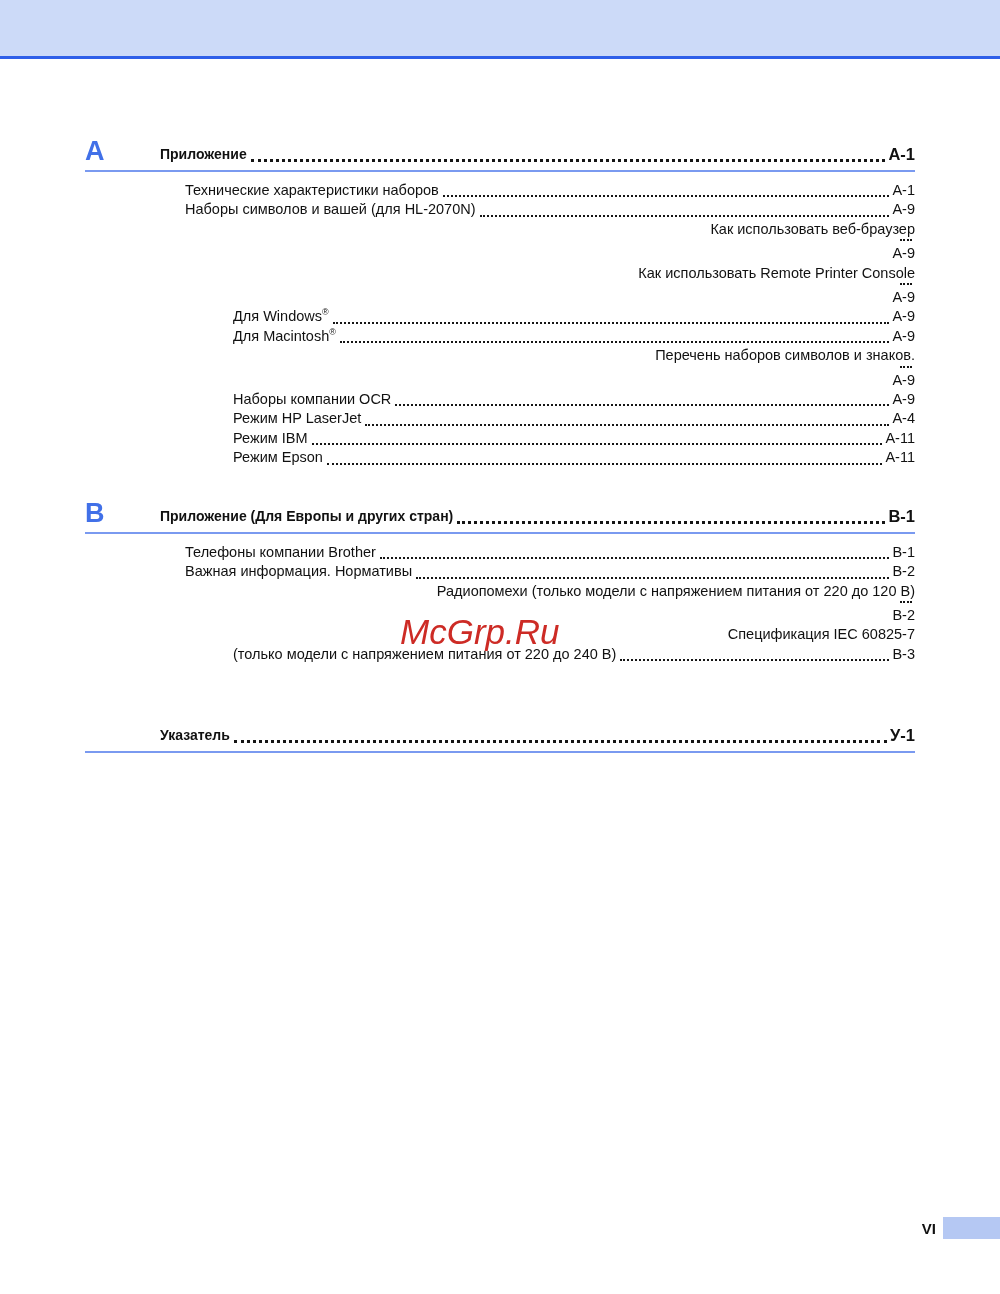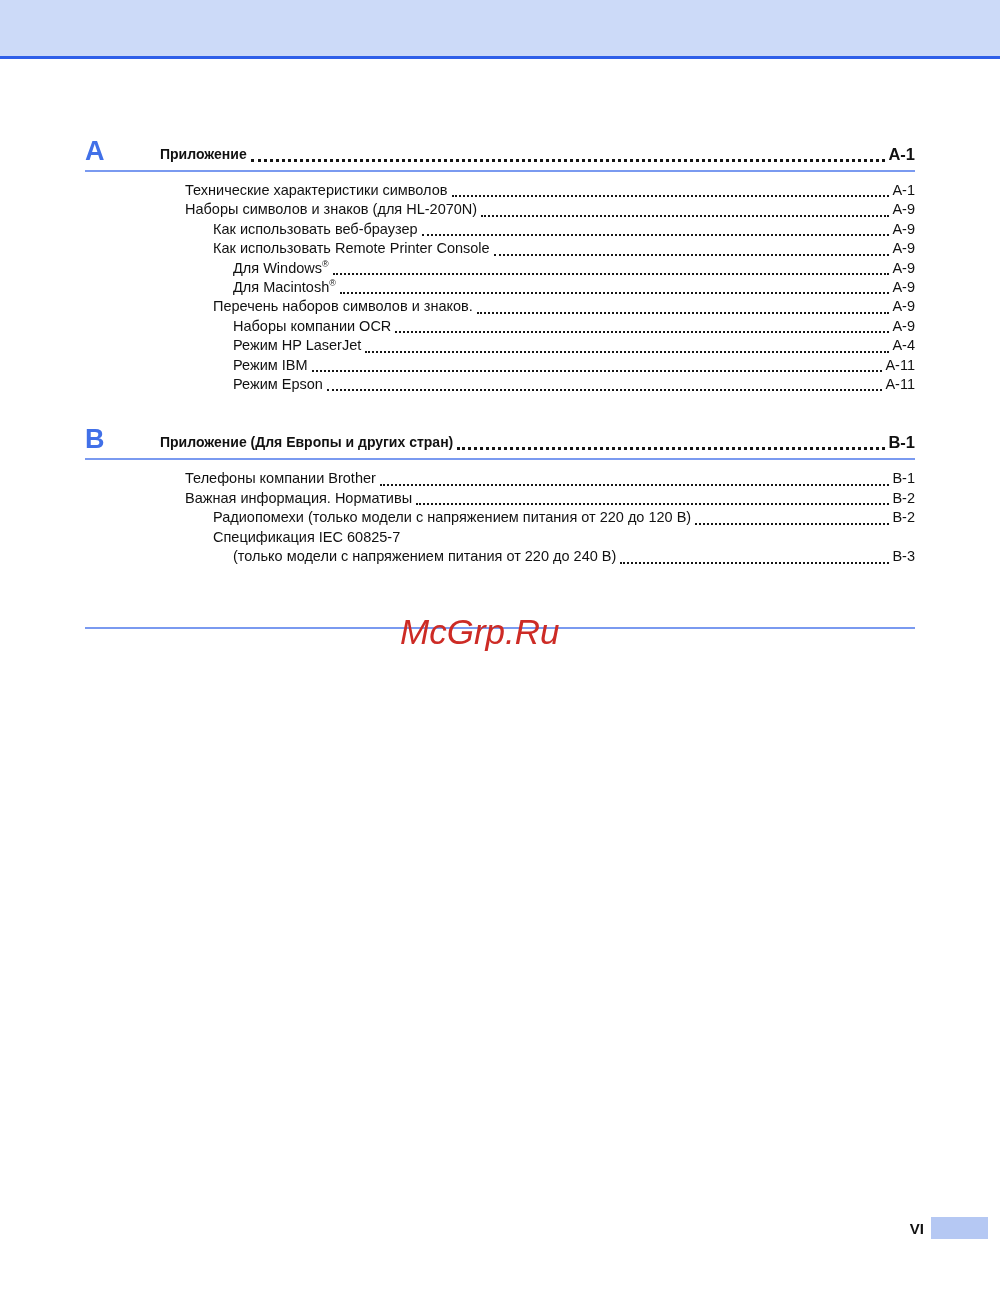--- a/index.html
+++ b/index.html
@@ -56,39 +56,39 @@
   .head-leader {
     border-bottom-width: 3px;
     margin-bottom: 4px;
   }
 
   .entries { margin: 9px 0 0 100px; }
   .entry {
     display: flex; align-items: flex-end;
     line-height: 19.4px; font-size: 14.5px;
   }
-  .entry.lvl2 { padding-left: 28px; }
+  .entry.lvl2 { padding-left: 28px; flex-direction: column; }
   .entry.lvl3 { padding-left: 48px; }
   .entry-text { white-space: nowrap; }
   .entry-page { white-space: nowrap; }
   .entry-text sup { font-size: 9px; line-height: 0; vertical-align: super; }
 
   
   .watermark {
     position: absolute;
     left: 400px; top: 612px;
     font-size: 35px; font-style: italic;
     color: var(--watermark-red, #cd2b25);
     z-index: 5;
     white-space: nowrap;
   }
 
   
   .footer {
-    position: absolute; top: 1212px; right: 12px;
+    position: absolute; top: 1212px; right: 0;
     display: flex; align-items: center;
     height: 32px;
   }
   .footer-page-number {
     font-size: 15px; font-weight: bold; color: #111111;
     margin-right: 7px;
   }
   .footer-bar {
     width: 57px; height: 22px;
     background: var(--footer-bar-fill, #b5c8f3);
@@ -105,26 +105,26 @@
         <span class="sec-letter">A</span>
         <div class="sec-title-row">
           <span class="sec-title">Приложение</span>
           <span class="leader head-leader"></span>
           <span class="sec-page">A-1</span>
         </div>
       </div>
       <div class="sec-rule"></div>
       <div class="entries">
         <div class="entry lvl1">
-          <span class="entry-text">Технические характеристики символов</span>
+          <span class="entry-text">Технические характеристики наборов</span>
           <span class="leader"></span>
           <span class="entry-page">A-1</span>
         </div>
         <div class="entry lvl1">
-          <span class="entry-text">Наборы символов и знаков (для HL-2070N)</span>
+          <span class="entry-text">Наборы символов и вашей (для HL-2070N)</span>
           <span class="leader"></span>
           <span class="entry-page">A-9</span>
         </div>
         <div class="entry lvl2">
           <span class="entry-text">Как использовать веб-браузер</span>
           <span class="leader"></span>
           <span class="entry-page">A-9</span>
         </div>
         <div class="entry lvl2">
           <span class="entry-text">Как использовать Remote Printer Console</span>
@@ -198,20 +198,28 @@
           <span class="entry-text">Спецификация IEC 60825-7</span>
         </div>
         <div class="entry lvl3">
           <span class="entry-text">(только модели с напряжением питания от 220 до 240 В)</span>
           <span class="leader"></span>
           <span class="entry-page">B-3</span>
         </div>
       </div>
     </section>
     <section class="toc-section index">
+      <div class="sec-head">
+        <span class="sec-letter"></span>
+        <div class="sec-title-row">
+          <span class="sec-title">Указатель</span>
+          <span class="leader head-leader"></span>
+          <span class="sec-page">У-1</span>
+        </div>
+      </div>
       <div class="sec-rule"></div>
     </section>
   </main>
 
 <div class="watermark">McGrp.Ru</div>
 
 <div class="footer">
   <span class="footer-page-number">VI</span>
   <span class="footer-bar"></span>
 </div>

